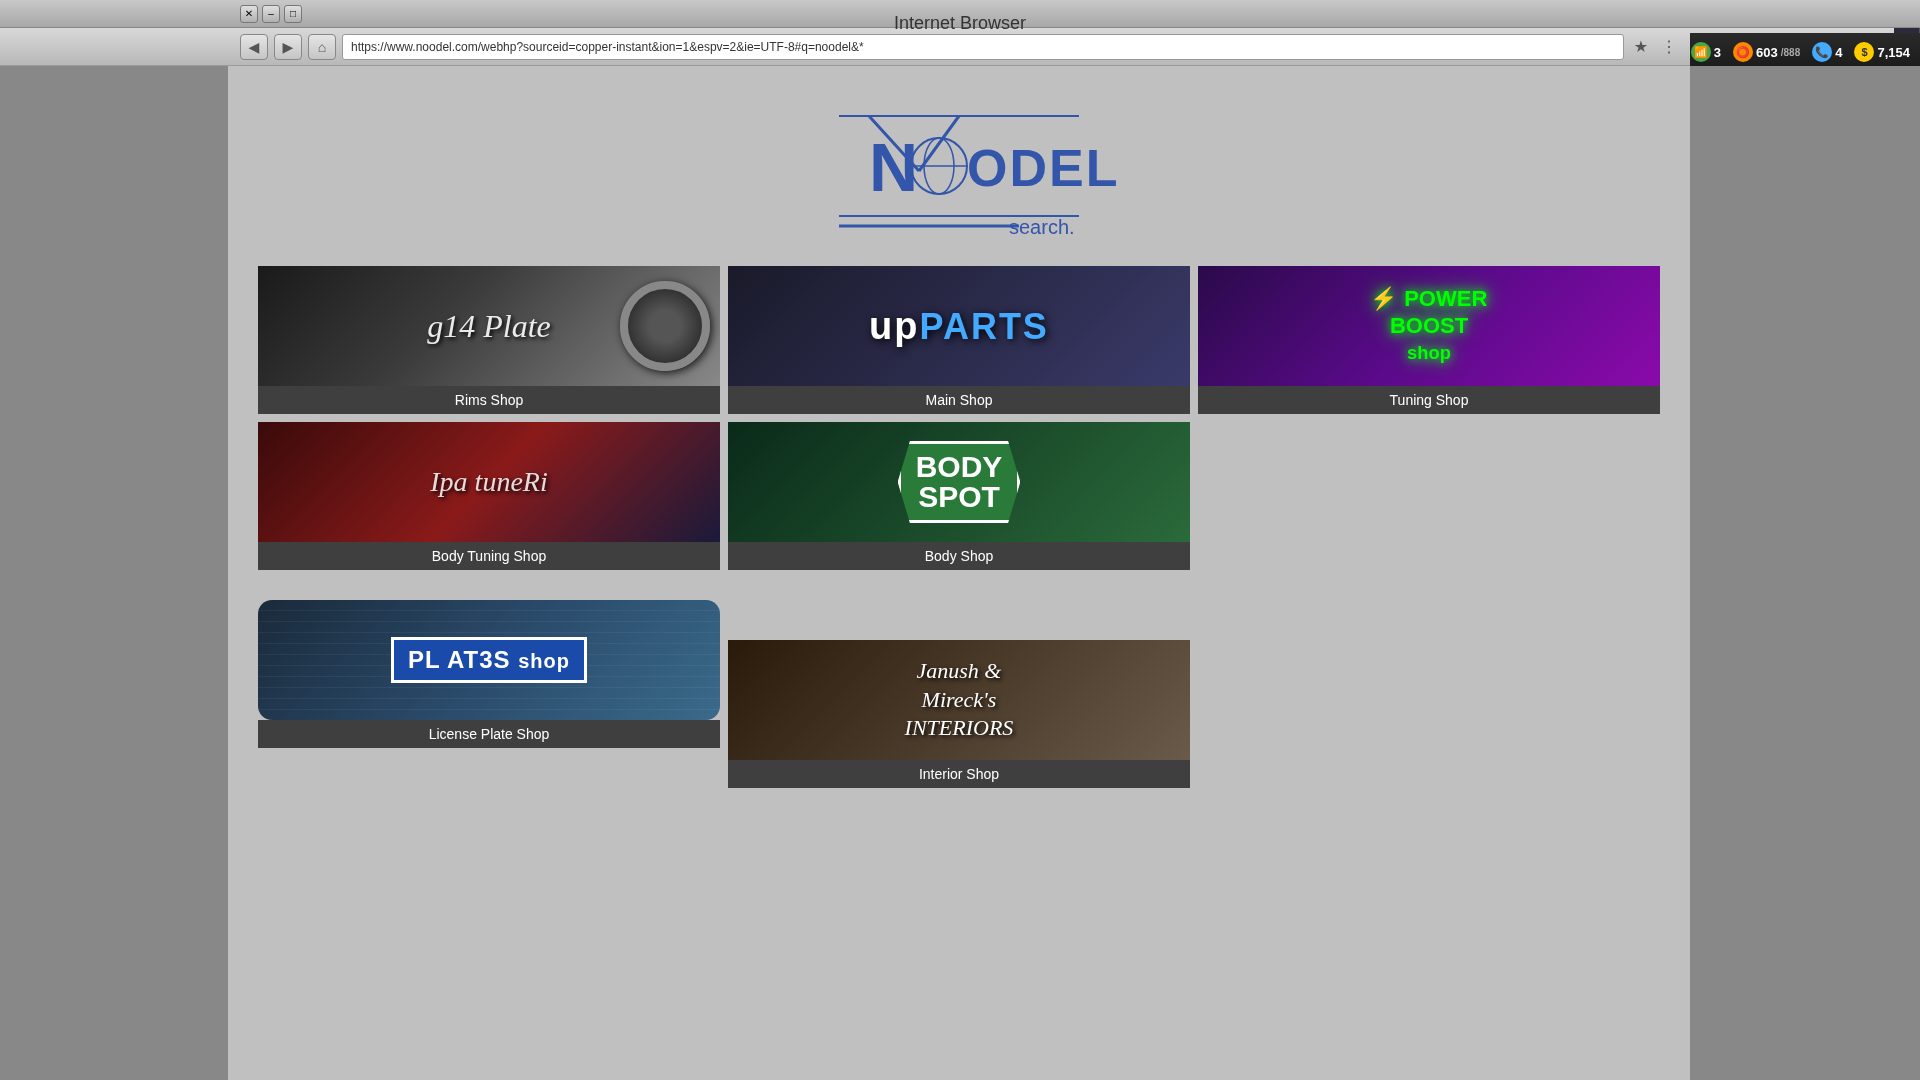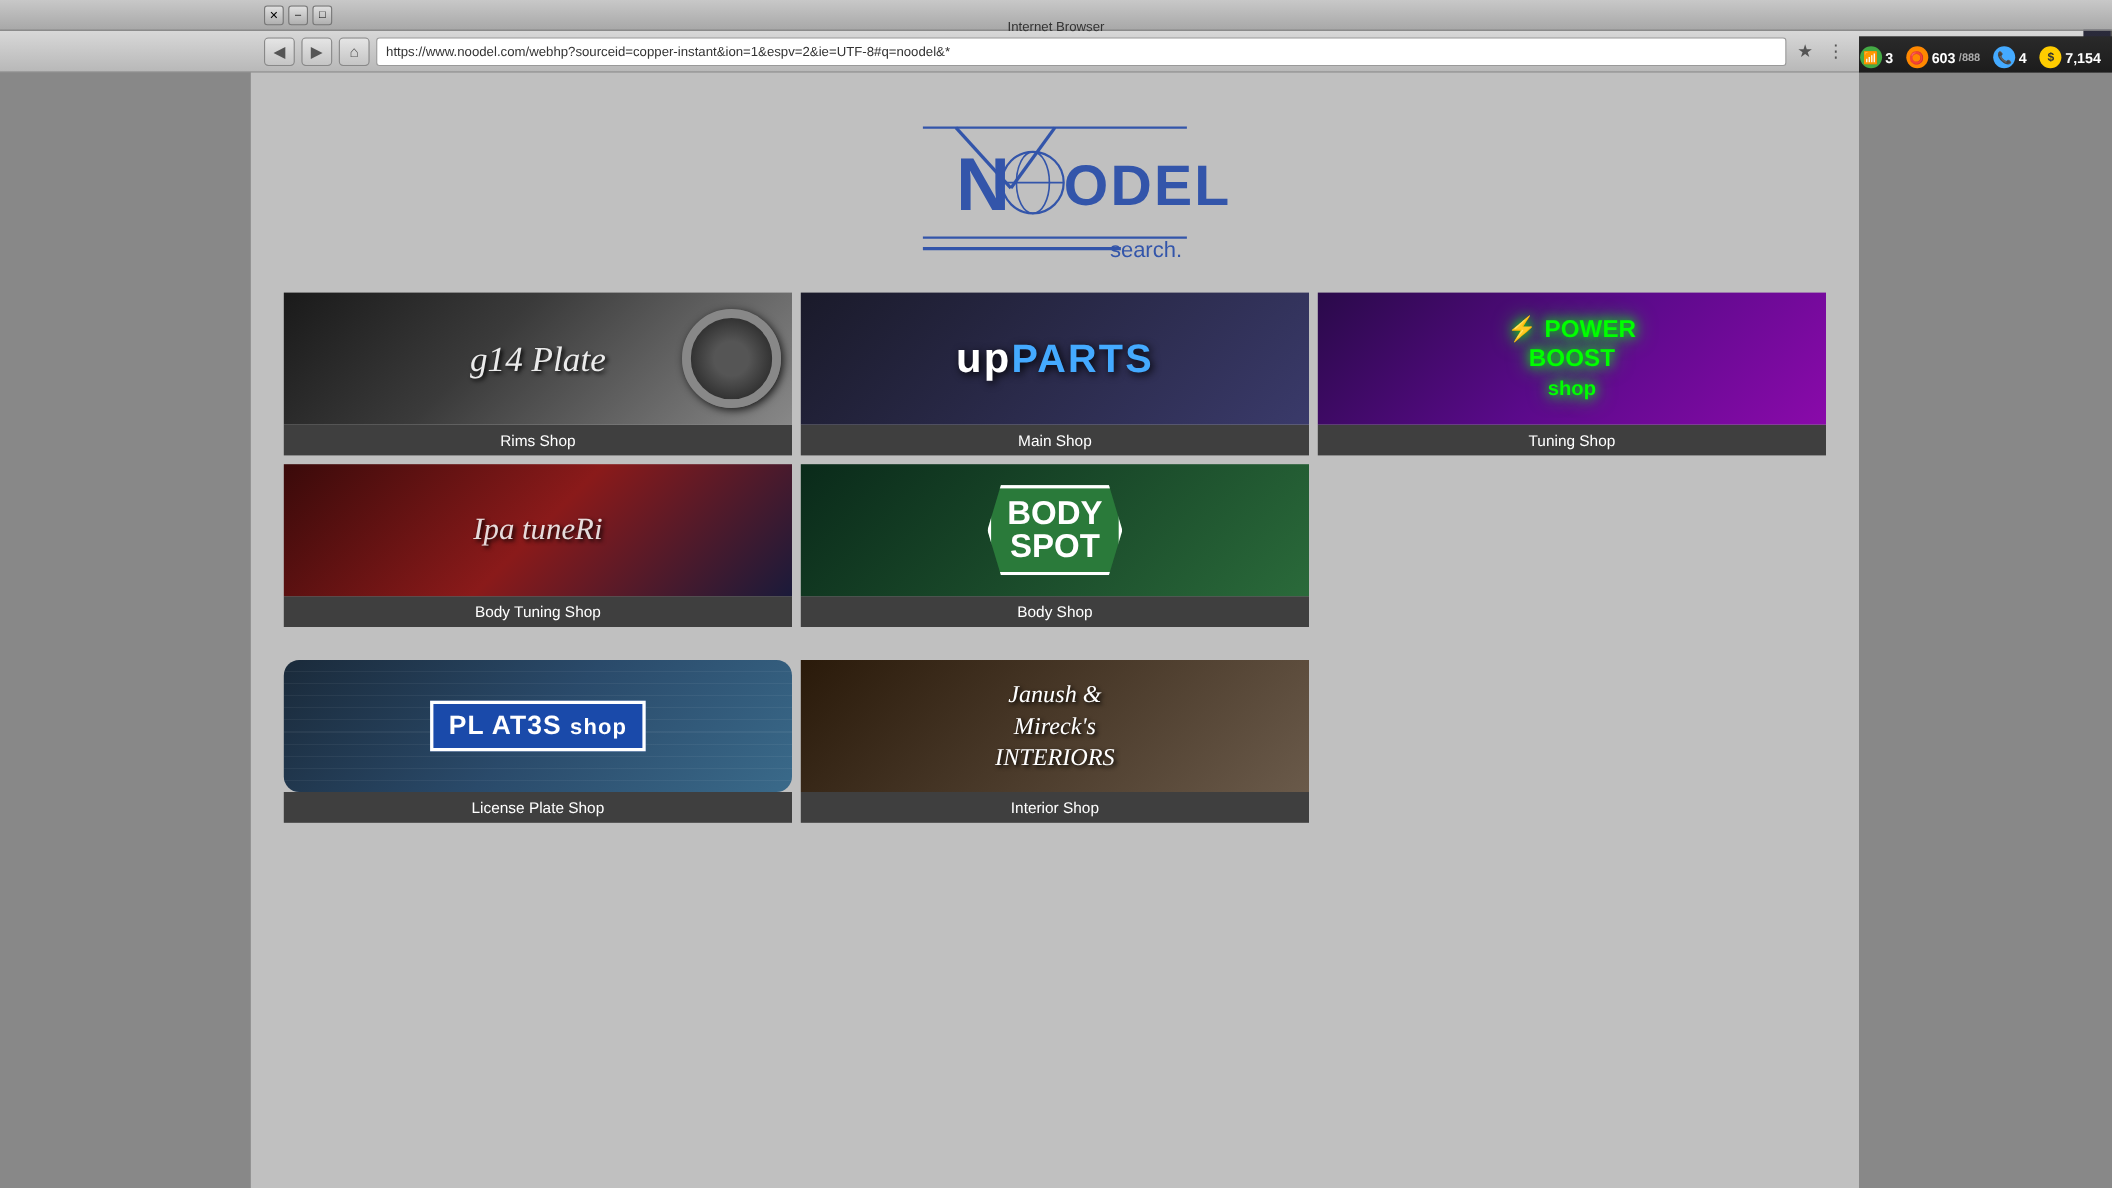--- a/index.html
+++ b/index.html
@@ -34,21 +34,21 @@
       border-radius: 3px;
       border: 1px solid #777;
       background: linear-gradient(to bottom, #e0e0e0, #b0b0b0);
       display: flex;
       align-items: center;
       justify-content: center;
       font-size: 10px;
       cursor: pointer;
     }
     #title-text {
-      font-size: 12px;
+      font-size: 18px;
       color: #333;
       margin-top: 20px;
     }
 
     
     #browser-toolbar {
       width: 100%;
       height: 38px;
       background: linear-gradient(to bottom, #d8d8d8, #b8b8b8);
       display: flex;
@@ -220,20 +220,21 @@
     }
     .tire-bg {
       background: linear-gradient(135deg, #1a1a1a 0%, #2a2a2a 50%, #3a3a3a 100%);
     }
     .plates-bg {
       background: linear-gradient(135deg, #1a2a3a 0%, #2a4a6a 50%, #3a6a8a 100%);
       border-radius: 14px;
     }
     .interior-bg {
       background: linear-gradient(135deg, #2a1a0a 0%, #4a3a2a 50%, #6a5a4a 100%);
+      margin-top: 40px;
     }
 
     
     .shop-overlay {
       position: absolute;
       width: 100%;
       height: 100%;
       display: flex;
       align-items: center;
       justify-content: center;

